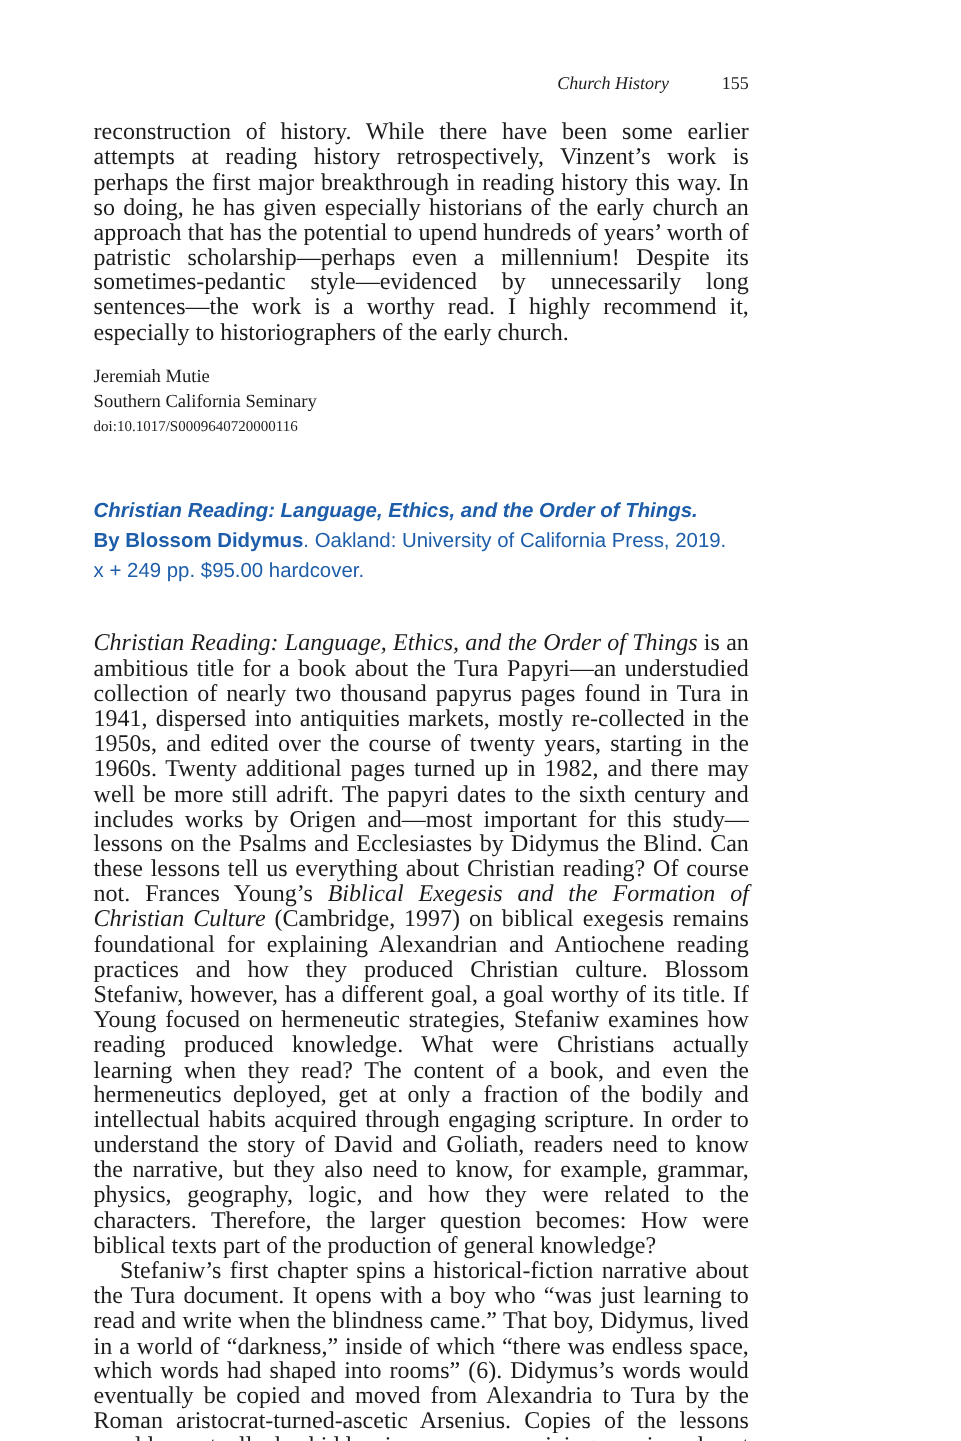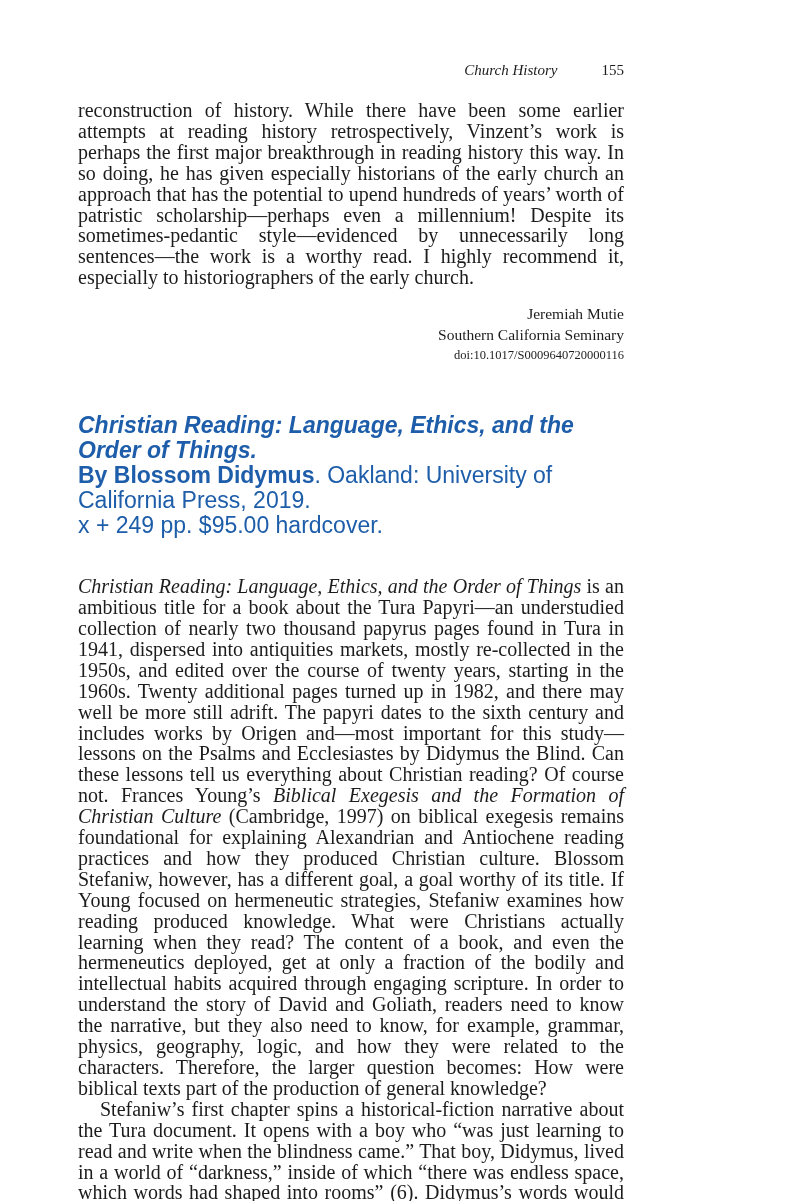--- a/index.html
+++ b/index.html
@@ -37,34 +37,34 @@
     line-height:20.9px;
     text-align:justify;
     hyphens:auto;
     -webkit-hyphens:auto;
   }
   .body-text.indent{text-indent:22px;}
   .ital{font-style:italic;}
   
   .signature{
     margin-top:15px;
-    text-align:right;
+    text-align:left;
     font-size:15.5px;
     line-height:21px;
   }
   .signature .doi{
     font-size:12.5px;
     line-height:17px;
     margin-top:2px;
   }
   
   .book-heading{
     margin:49px 0 38px 0;
     font-family:"Liberation Sans","DejaVu Sans",sans-serif;
-    font-size:23px;
+    font-size:17px;
     line-height:25px;
     font-weight:400;
     color:var(--heading-blue);
     text-align:left;
   }
   .bh-title{font-weight:700;font-style:italic;}
   .bh-by,.bh-author{font-weight:700;}
   .bh-imprint,.bh-collation{font-weight:400;}
 </style>
 </head>

